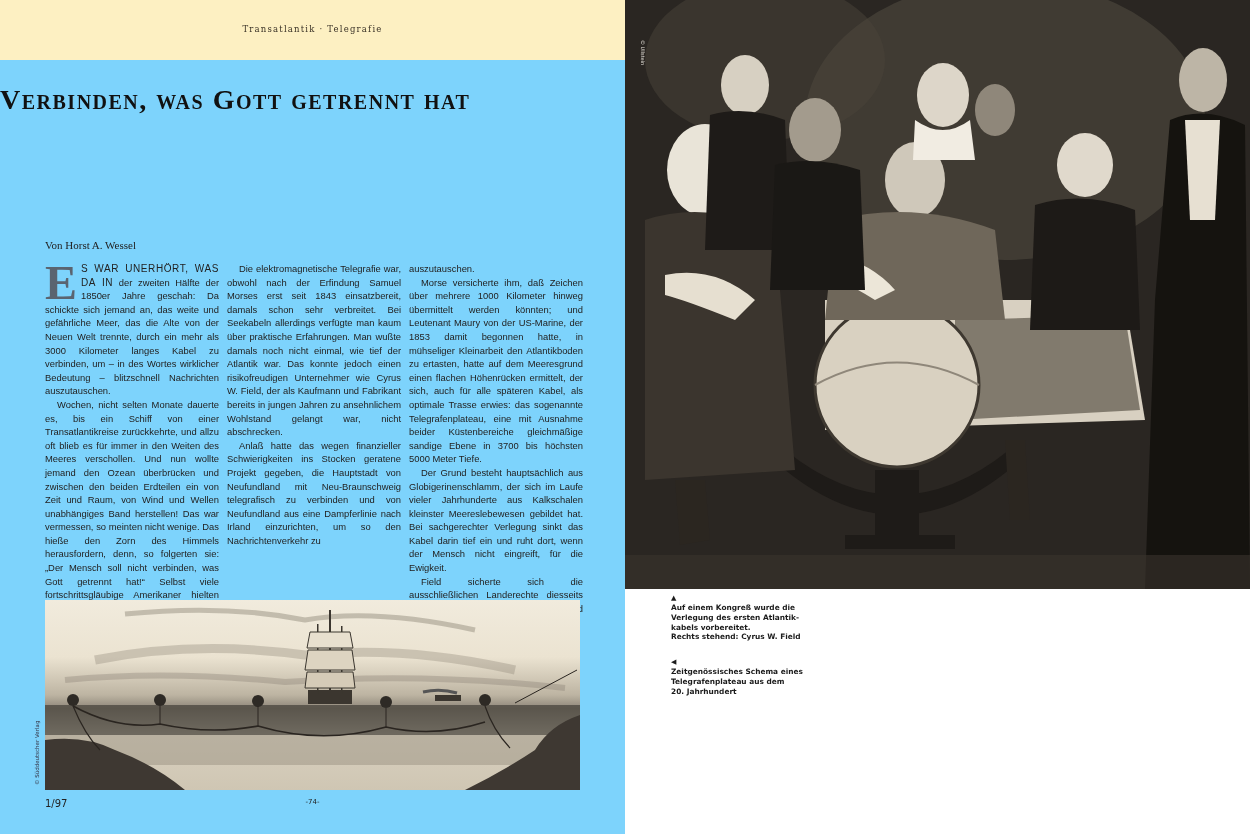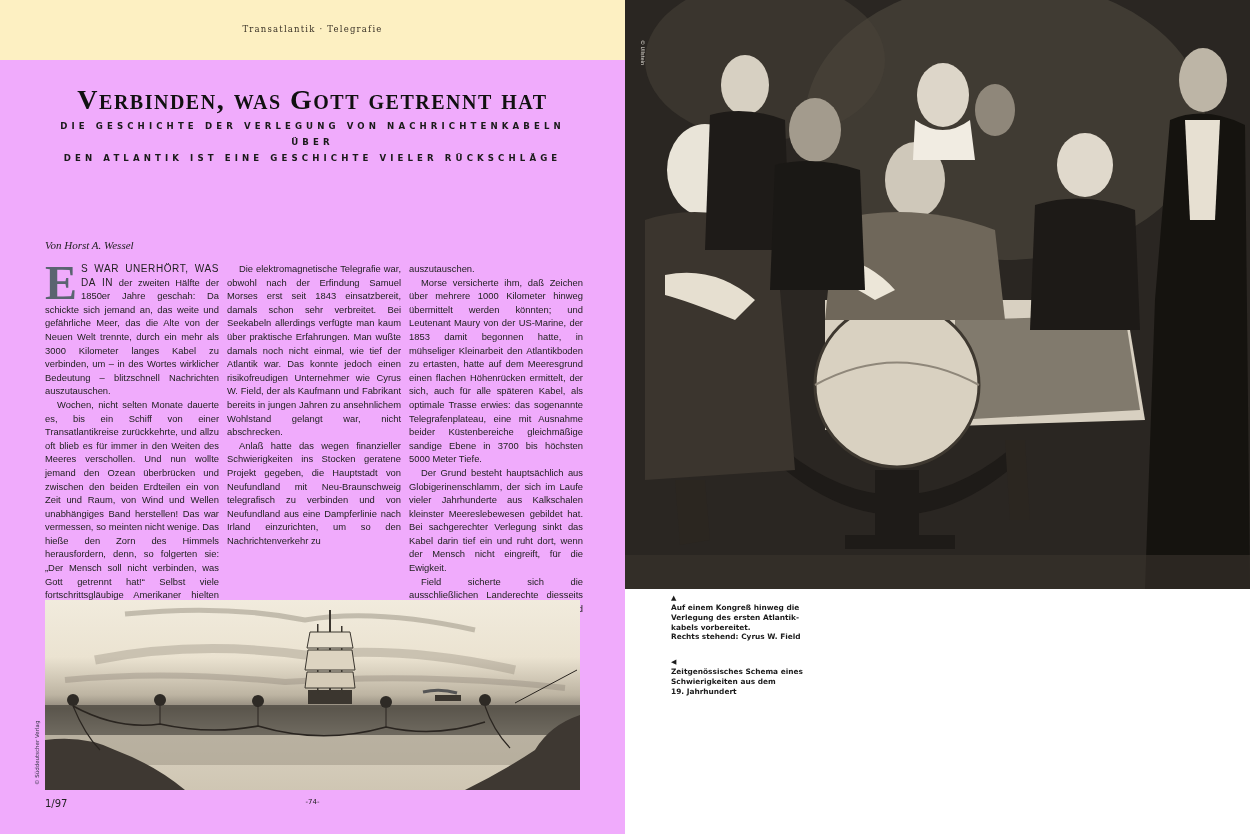--- a/index.html
+++ b/index.html
@@ -1,31 +1,31 @@
 <!DOCTYPE html>
 <html><head>
 <meta charset="utf-8">
 <style>
   * { box-sizing: border-box; margin: 0; padding: 0; }
   html, body { width: 1250px; height: 834px; background: #ffffff; overflow: hidden; }
   body { position: relative; font-family: "DejaVu Sans", sans-serif; color: #1a1a1a; }
 
-  .left-page { position: absolute; left: 0; top: 0; width: 625px; height: 834px; background: #f0abfc; }
+  .left-page { position: absolute; left: 0; top: 0; width: 625px; height: 834px; background: #7dd3fc; }
   .right-page { position: absolute; left: 625px; top: 0; width: 625px; height: 834px; background: #fff; }
 
   .header-band { position: absolute; left: 0; top: 0; width: 625px; height: 60px; background: #fdf0c2; }
   .header-band .kicker { position: absolute; left: 0; right: 0; top: 24px; text-align: center;
     font-family: "DejaVu Serif", serif; font-size: 8.5px; letter-spacing: 1.2px; color: #3a3226; }
 
-  .title { position: absolute; left: 0; width: 625px; top: 84px; text-align: center;
+  .title { position: absolute; left: 0; width: 625px; top: 84px; 
     font-family: "Liberation Serif", serif; font-variant: small-caps; font-size: 28px; letter-spacing: 1.5px; color: #111; }
   .subtitle { position: absolute; left: 40px; width: 545px; top: 118px; text-align: center;
     font-family: "DejaVu Sans", sans-serif; font-weight: bold; font-size: 8.6px; letter-spacing: 4.1px; line-height: 16px; color: #1a1a1a; text-transform: uppercase; }
 
-  .byline { position: absolute; left: 45px; top: 239px; font-family: "Liberation Serif", serif; font-style: italic; font-size: 11px; color: #222; }
+  .byline { position: absolute; left: 45px; top: 239px; font-family: "Liberation Serif", serif; font-size: 11px; color: #222; }
 
   .col { position: absolute; top: 262px; width: 174px; font-family: "Liberation Sans", sans-serif;
     font-size: 9.4px; line-height: 13.6px; text-align: justify; color: #222; hyphens: manual; }
   .col1 { left: 45px; }
   .col2 { left: 227px; }
   .col3 { left: 409px; }
   .col p { text-indent: 12px; }
   .col p.noindent { text-indent: 0; }
   .dropcap { float: left; font-family: "Liberation Serif", serif; font-size: 48px; line-height: 38px; margin: 2px 4px 0 0; color: #5a6470; font-weight: bold; }
   .lead-caps { text-transform: uppercase; letter-spacing: 0.6px; font-size: 10px; margin-top: 20px; }
@@ -58,24 +58,20 @@
 </style>
 </head>
 <body>
 
 <div class="left-page">
   <div class="header-band">
     <div class="kicker">Transatlantik · Telegrafie</div>
   </div>
 
   <h1 class="title">Verbinden, was Gott getrennt hat</h1>
-  <div class="subtitle">
-    <div>Die Geschichte der Verlegung von Nachrichtenkabeln über</div>
-    <div>den Atlantik ist eine Geschichte vieler Rückschläge</div>
-  </div>
 
   <div class="byline">Von Horst A. Wessel</div>
 
   <div class="col col1">
     <p class="noindent"><span class="dropcap">E</span><span class="lead-caps">s war unerhört, was da in</span><span> der zweiten Hälfte der 1850er Jahre geschah: Da schickte sich jemand an, das weite und gefährliche Meer, das die Alte von der Neuen Welt trennte, durch ein mehr als 3000 Kilometer langes Kabel zu verbinden, um – in des Wortes wirklicher Bedeutung – blitzschnell Nachrichten auszutauschen.</span></p>
     <p>Wochen, nicht selten Monate dauerte es, bis ein Schiff von einer Transatlantikreise zurückkehrte, und allzu oft blieb es für immer in den Weiten des Meeres verschollen. Und nun wollte jemand den Ozean überbrücken und zwischen den beiden Erdteilen ein von Zeit und Raum, von Wind und Wellen unabhängiges Band herstellen! Das war vermessen, so meinten nicht wenige. Das hieße den Zorn des Himmels herausfordern, denn, so folgerten sie: „Der Mensch soll nicht verbinden, was Gott getrennt hat!“ Selbst viele fortschrittsgläubige Amerikaner hielten wegen der technischen und finanziellen Probleme</p>
   </div>
 
   <div class="col col2">
     <p>Die elektromagnetische Telegrafie war, obwohl nach der Erfindung Samuel Morses erst seit 1843 einsatzbereit, damals schon sehr verbreitet. Bei Seekabeln allerdings verfügte man kaum über praktische Erfahrungen. Man wußte damals noch nicht einmal, wie tief der Atlantik war. Das konnte jedoch einen risikofreudigen Unternehmer wie Cyrus W. Field, der als Kaufmann und Fabrikant bereits in jungen Jahren zu ansehnlichem Wohlstand gelangt war, nicht abschrecken.</p>
@@ -190,24 +186,24 @@
     </svg>
     <div class="credit-right">
       <span>© Ullstein</span>
     </div>
   </div>
 </div>
 
 <div class="captions">
   <div class="caption-block cap1">
     <span class="arrow">▲</span>
-    <span class="cap-line">Auf einem Kongreß hinweg die</span>
+    <span class="cap-line">Auf einem Kongreß wurde die</span>
     <span class="cap-line">Verlegung des ersten Atlantik-</span>
     <span class="cap-line">kabels vorbereitet.</span>
     <span class="cap-line">Rechts stehend: Cyrus W. Field</span>
   </div>
   <div class="caption-block cap2">
     <span class="arrow">◀</span>
     <span class="cap-line">Zeitgenössisches Schema eines</span>
-    <span class="cap-line">Schwierigkeiten aus dem</span>
-    <span class="cap-line">19. Jahrhundert</span>
+    <span class="cap-line">Telegrafenplateau aus dem</span>
+    <span class="cap-line">20. Jahrhundert</span>
   </div>
 </div>
 
 </body></html>

